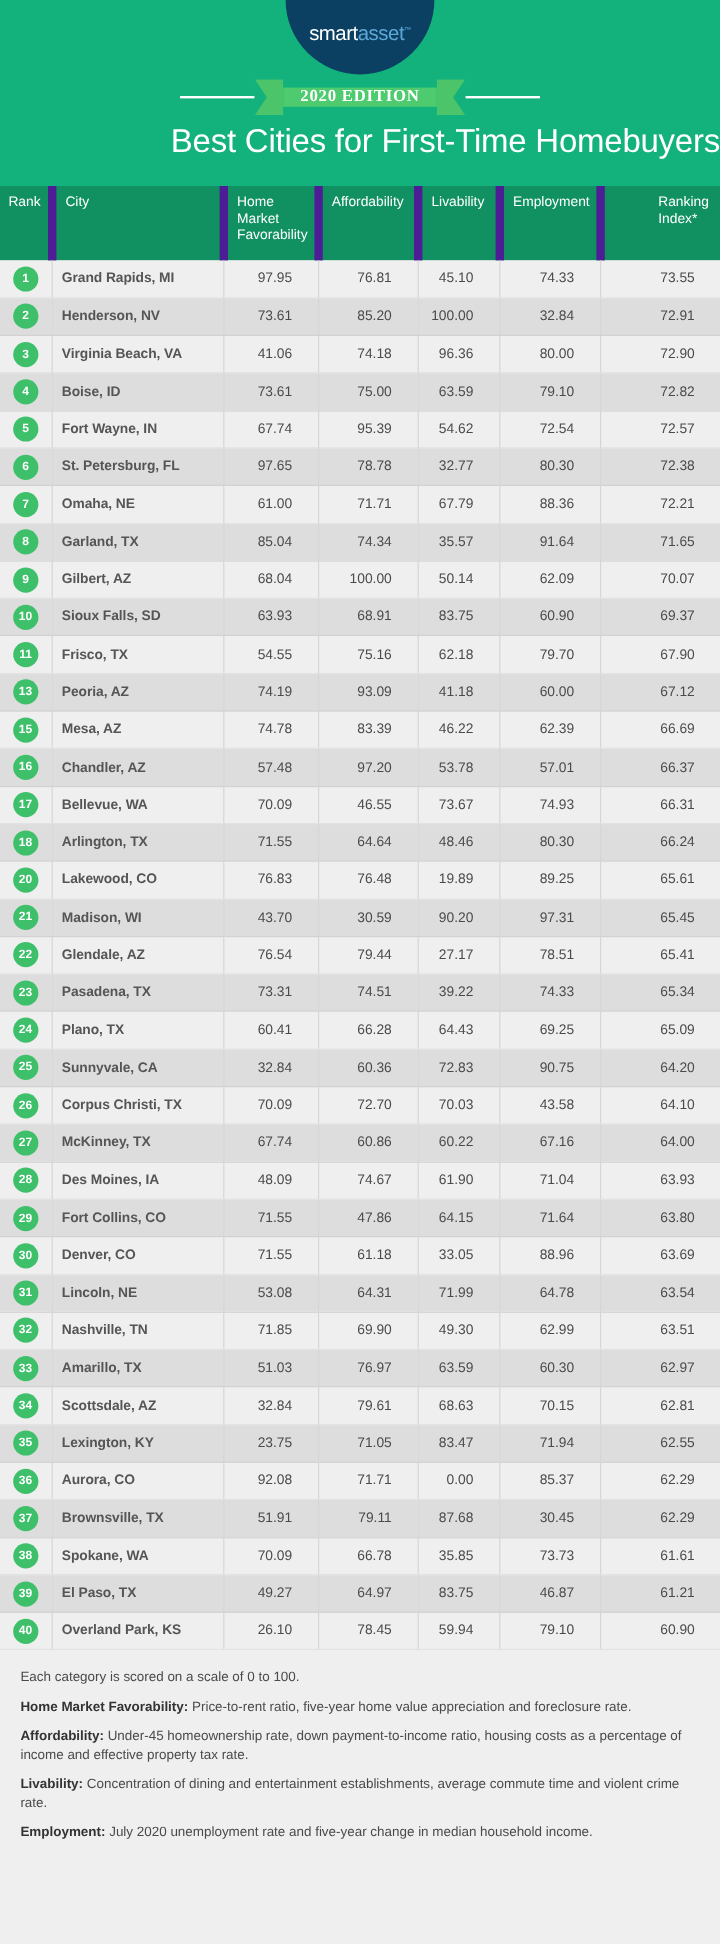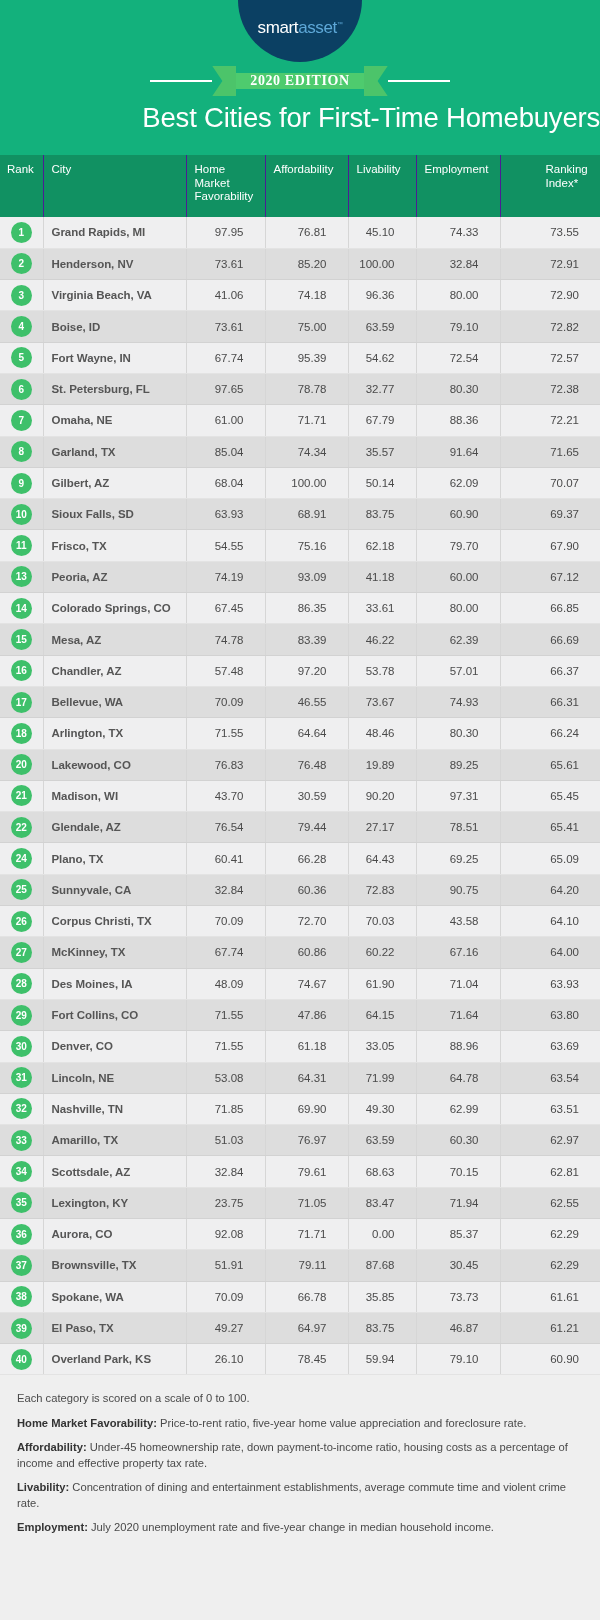--- a/index.html
+++ b/index.html
@@ -121,21 +121,21 @@
   thead th {
     background: #119162;
     color: #ffffff;
     font-size: 11.5px;
     font-weight: 400;
     text-align: left;
     vertical-align: top;
     padding: 8px 8px 0 8px;
     height: 62px;
     box-sizing: border-box;
-    border-right: 1px solid #4c1d95;
+    border-right: 7px solid #4c1d95;
     line-height: 13.5px;
   }
   thead th:last-child { border-right: none; padding-left: 45px; }
   thead th.th-rank { padding-left: 7px; }
 
   tbody td {
     font-size: 11.5px;
     color: #4a4a4a;
     height: 31.3px;
     padding: 0 8px;
@@ -339,29 +339,20 @@
       <tr>
         <td class="td-rank"><span class="rank-badge">13</span></td>
         <td class="td-city">Peoria, AZ</td>
         <td class="td-num">74.19</td>
         <td class="td-num">93.09</td>
         <td class="td-num">41.18</td>
         <td class="td-num">60.00</td>
         <td class="td-num">67.12</td>
       </tr>
       <tr>
-        <td class="td-rank"><span class="rank-badge">14</span></td>
-        <td class="td-city">Colorado Springs, CO</td>
-        <td class="td-num">67.45</td>
-        <td class="td-num">86.35</td>
-        <td class="td-num">33.61</td>
-        <td class="td-num">80.00</td>
-        <td class="td-num">66.85</td>
-      </tr>
-      <tr>
         <td class="td-rank"><span class="rank-badge">15</span></td>
         <td class="td-city">Mesa, AZ</td>
         <td class="td-num">74.78</td>
         <td class="td-num">83.39</td>
         <td class="td-num">46.22</td>
         <td class="td-num">62.39</td>
         <td class="td-num">66.69</td>
       </tr>
       <tr>
         <td class="td-rank"><span class="rank-badge">16</span></td>
@@ -411,20 +402,29 @@
       <tr>
         <td class="td-rank"><span class="rank-badge">22</span></td>
         <td class="td-city">Glendale, AZ</td>
         <td class="td-num">76.54</td>
         <td class="td-num">79.44</td>
         <td class="td-num">27.17</td>
         <td class="td-num">78.51</td>
         <td class="td-num">65.41</td>
       </tr>
       <tr>
+        <td class="td-rank"><span class="rank-badge">23</span></td>
+        <td class="td-city">Pasadena, TX</td>
+        <td class="td-num">73.31</td>
+        <td class="td-num">74.51</td>
+        <td class="td-num">39.22</td>
+        <td class="td-num">74.33</td>
+        <td class="td-num">65.34</td>
+      </tr>
+      <tr>
         <td class="td-rank"><span class="rank-badge">24</span></td>
         <td class="td-city">Plano, TX</td>
         <td class="td-num">60.41</td>
         <td class="td-num">66.28</td>
         <td class="td-num">64.43</td>
         <td class="td-num">69.25</td>
         <td class="td-num">65.09</td>
       </tr>
       <tr>
         <td class="td-rank"><span class="rank-badge">25</span></td>

